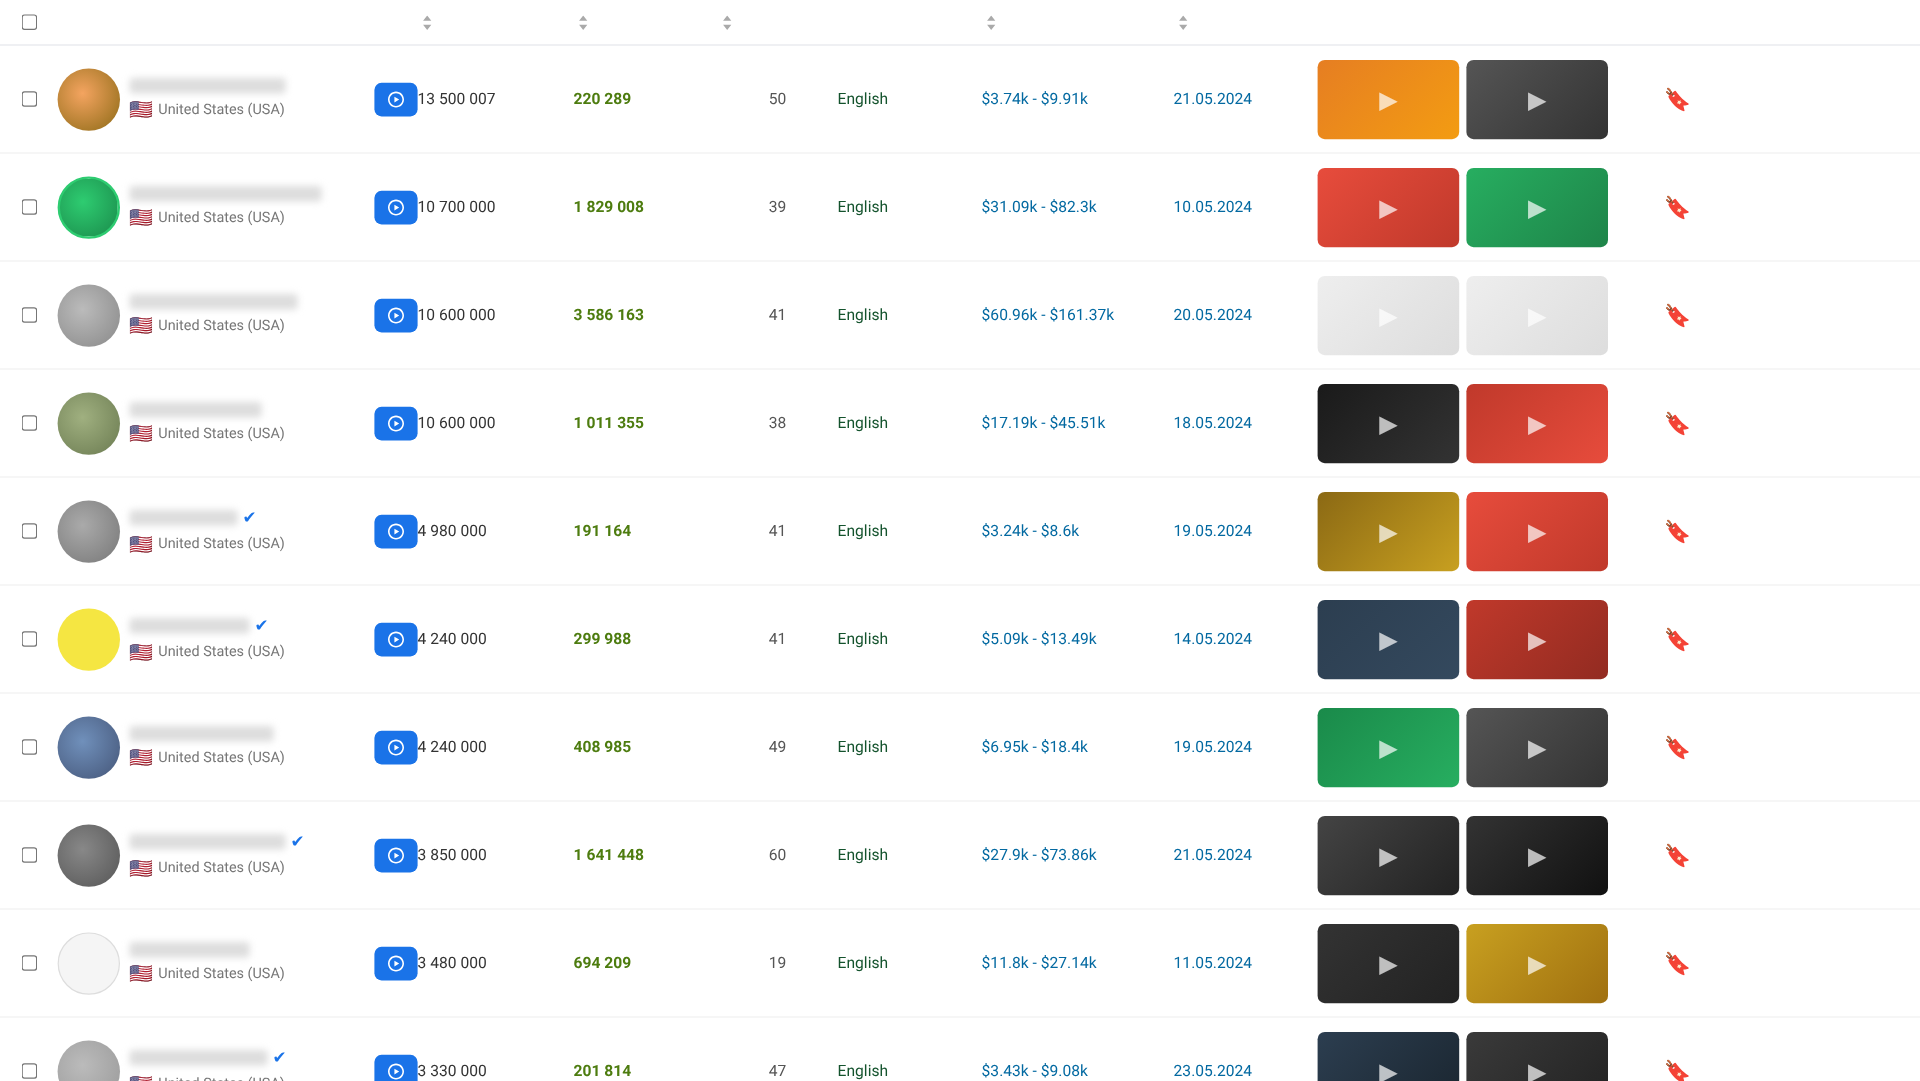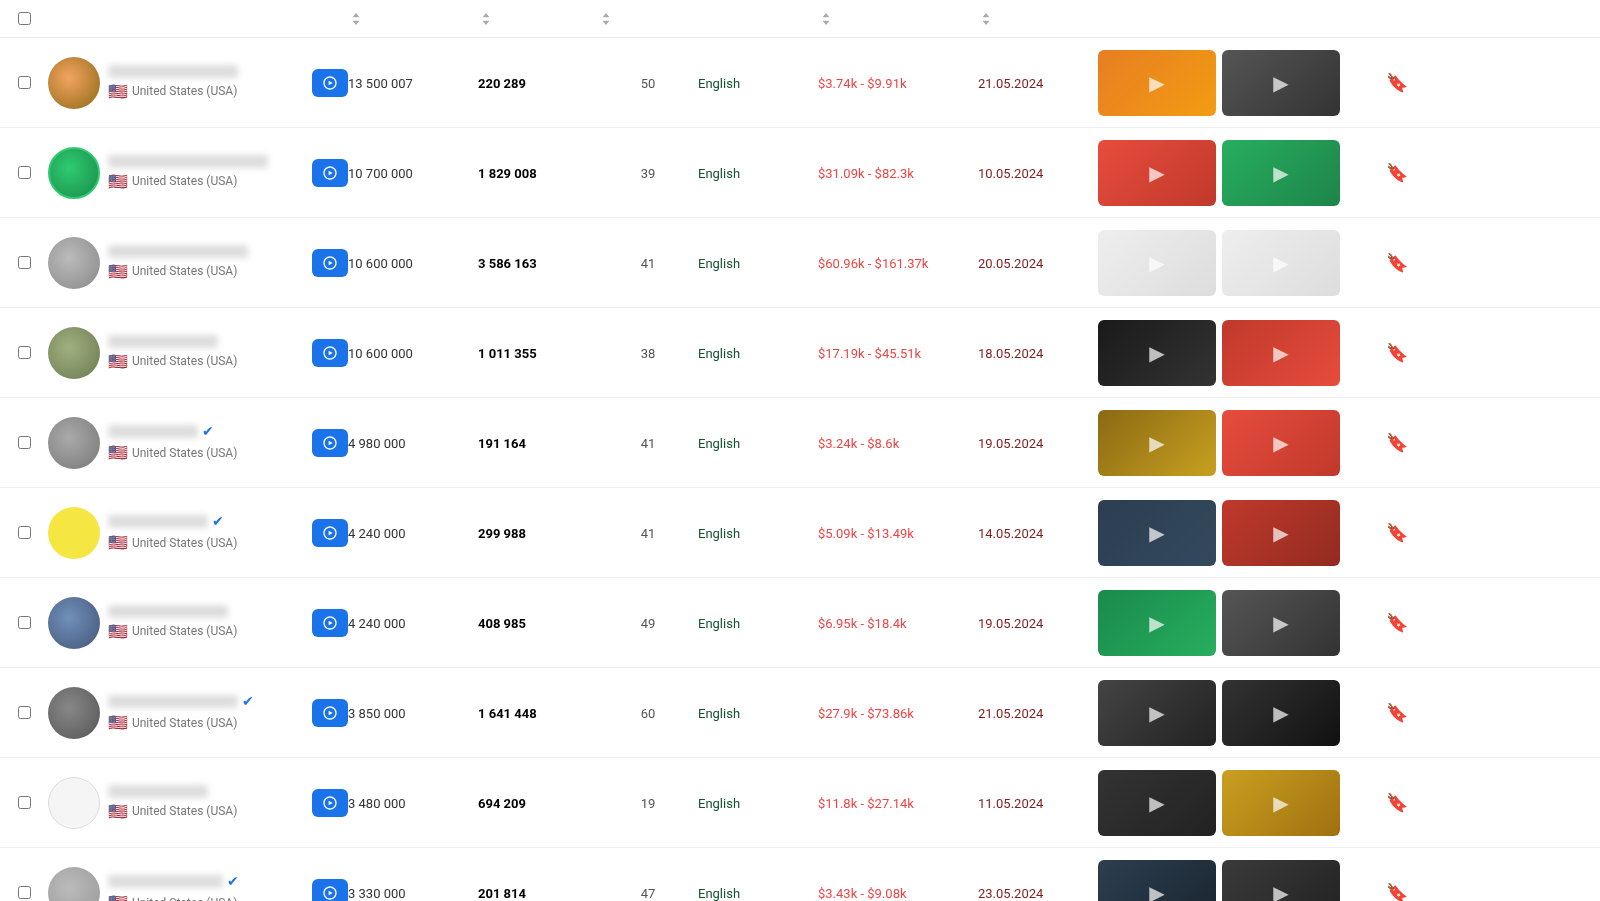--- a/index.html
+++ b/index.html
@@ -142,37 +142,37 @@
       height: 16px;
       fill: white;
     }
     .subscribers-val {
       font-size: 13px;
       color: #333;
     }
     .views-val {
       font-weight: 700;
       font-size: 13px;
-      color: #000000;
+      color: #4d7c0f;
     }
     .quality-val {
       font-size: 13px;
       color: #555;
     }
     .broadcast-val {
       font-size: 13px;
       color: #14532d;
     }
     .price-val {
       font-size: 13px;
-      color: #ef4444;
+      color: #0369a1;
     }
     .lastvideo-val {
       font-size: 13px;
-      color: #7f1d1d;
+      color: #0369a1;
     }
     .video-thumb {
       width: 118px;
       height: 66px;
       border-radius: 6px;
       background: #888;
       flex-shrink: 0;
       overflow: hidden;
     }
     .video-thumb-inner {

